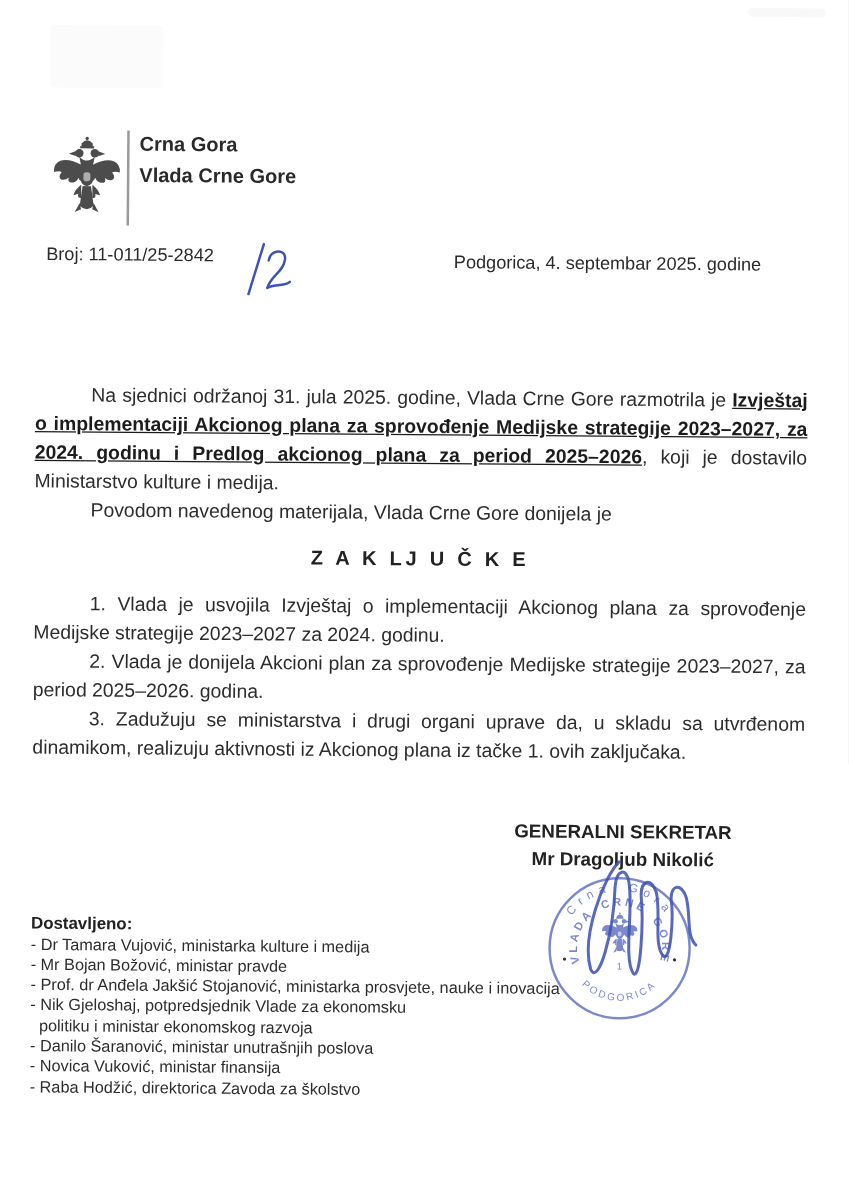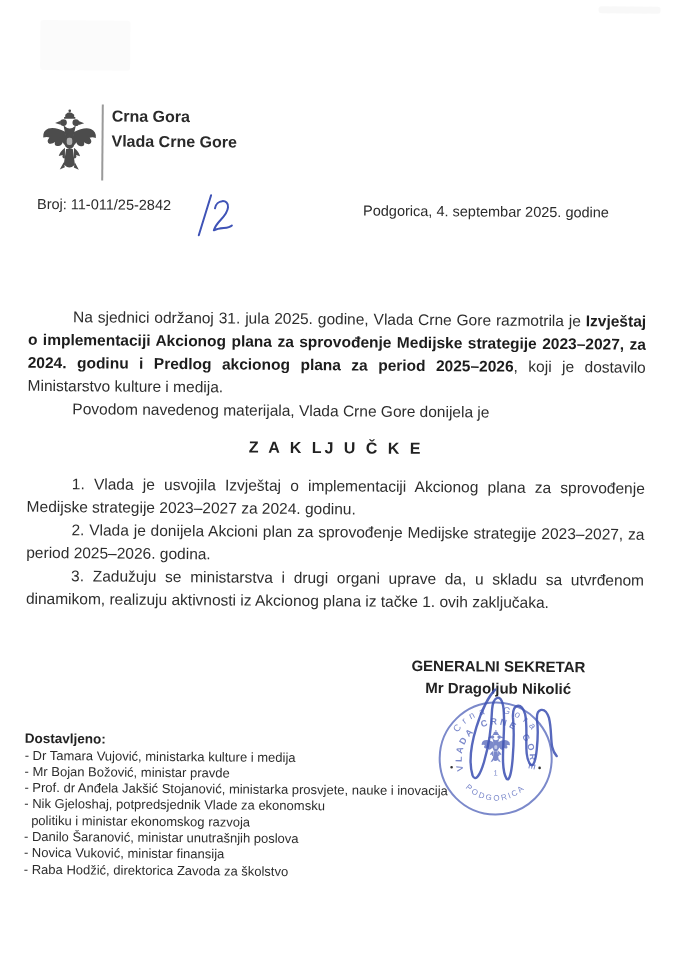--- a/index.html
+++ b/index.html
@@ -23,21 +23,21 @@
   
   .meta-row{position:absolute;left:30px;right:69px;top:198px;display:flex;justify-content:space-between;align-items:flex-start;}
   .doc-number{position:relative;font-size:14.5px;color:#2b2b2b;margin-left:8px;white-space:nowrap;}
   .hand-annotation{position:absolute;left:158px;top:-5px;width:42px;height:46px;}
   .sr{position:absolute;width:1px;height:1px;overflow:hidden;opacity:0;}
   .place-date{font-size:14.5px;color:#2b2b2b;white-space:nowrap;margin-top:4px;}
 
   
   .main{position:absolute;left:30px;top:307px;width:618px;}
   p.para{margin:0;font-size:15.5px;line-height:23px;text-align:justify;text-indent:45px;color:#2d2d2d;}
-  p.para b{color:#1c1c1c;}
+  p.para b{color:#1c1c1c;text-decoration:underline;}
   p.second{text-align:left;}
   .heading{margin:15px 0 0 0;text-align:center;font-size:16px;font-weight:bold;
     letter-spacing:3px;color:#222;line-height:22px;}
   .items{margin-top:15px;}
 
   
   .sig{position:absolute;left:402px;top:654px;width:202px;text-align:center;}
   .sig div{font-size:15px;font-weight:bold;line-height:22px;color:#222;white-space:nowrap;}
 
   

